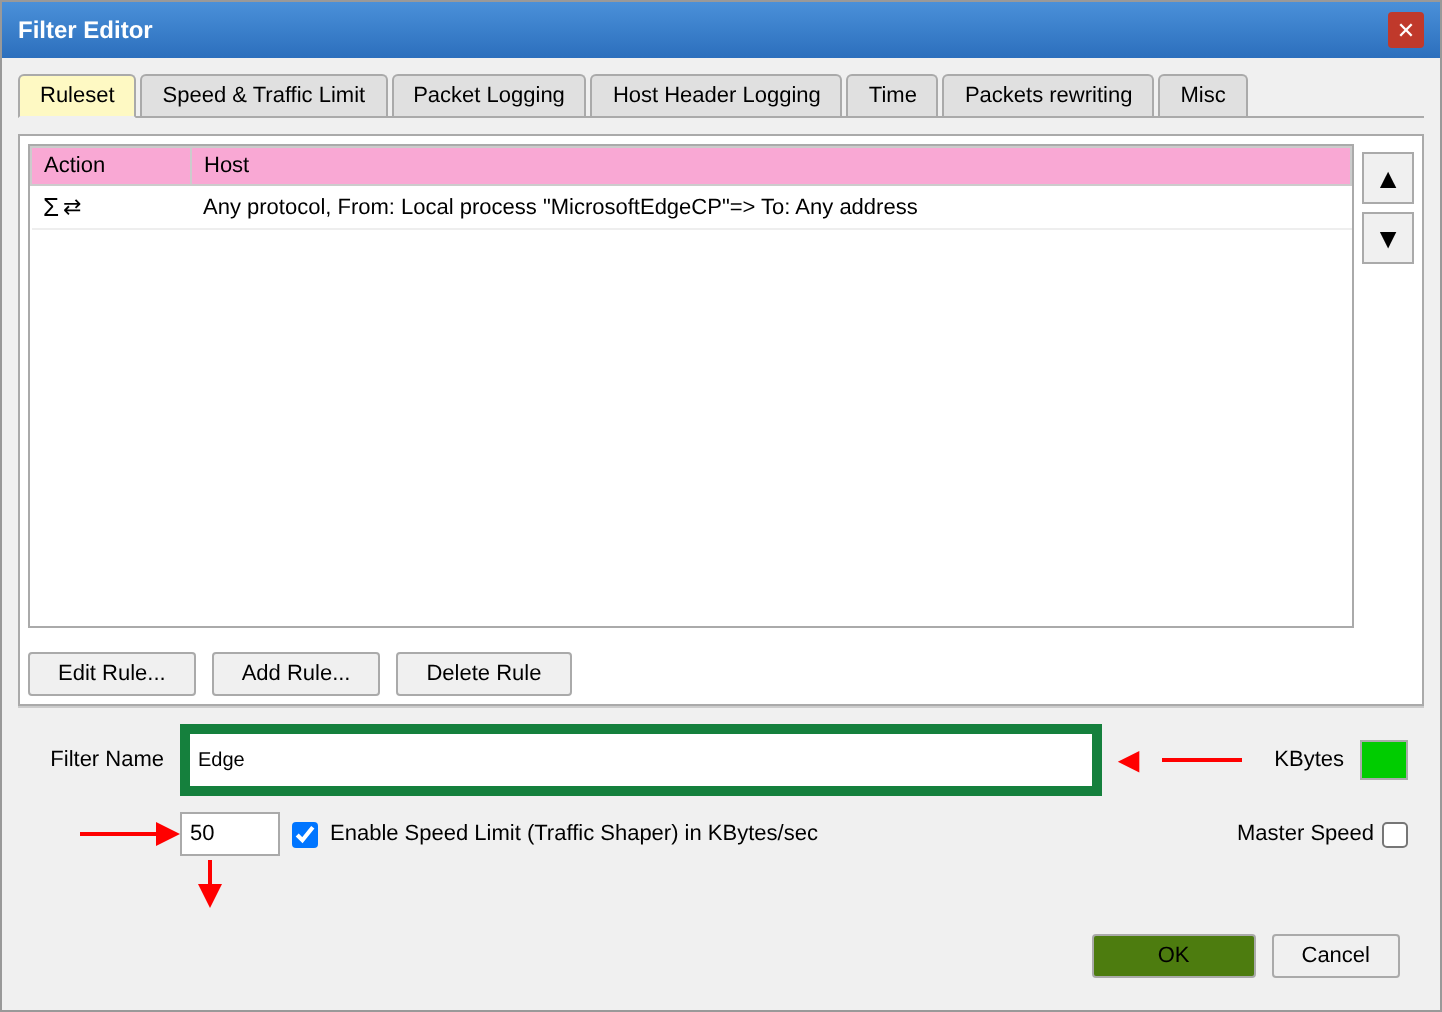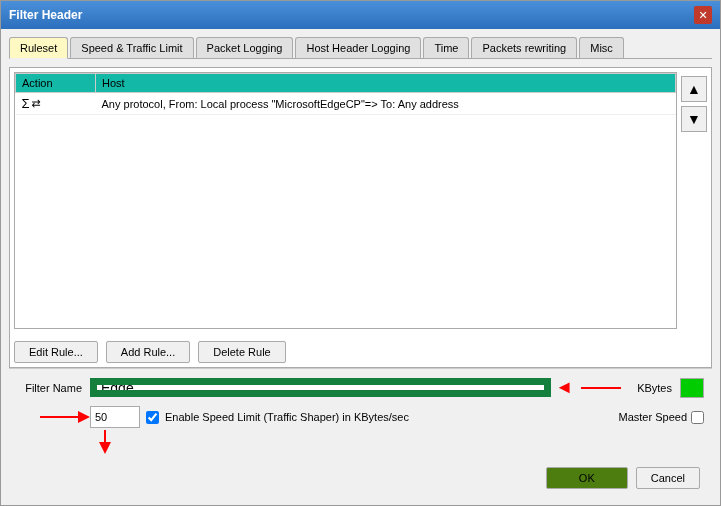--- a/index.html
+++ b/index.html
@@ -100,21 +100,21 @@
       border: 1px solid #aaa;
       overflow: auto;
       background: white;
     }
     table {
       width: 100%;
       border-collapse: collapse;
       font-size: 11px;
     }
     table thead tr {
-      background: #14b8a6;
+      background: #f9a8d4;
       margin-top: 28px;
     }
     table th {
       border: 1px solid #ccc;
       padding: 3px 6px;
       text-align: left;
       font-weight: normal;
       white-space: nowrap;
     }
     table td {
@@ -176,24 +176,24 @@
       gap: 8px;
       margin-bottom: 8px;
     }
     .filter-label {
       font-size: 11px;
       min-width: 65px;
       text-align: right;
     }
     .filter-input {
       flex: 1;
-      height: 19px;
-      border: 7px solid #15803d;
+      height: 36px;
+      border: 5px solid #15803d;
       padding: 2px 4px;
-      font-size: 14px;
+      font-size: 10px;
       background: white;
     }
     .color-label {
       font-size: 11px;
       margin-left: 8px;
     }
     .color-box {
       width: 24px;
       height: 20px;
       background: #00cc00;
@@ -238,21 +238,21 @@
     .speed-section {
       position: relative;
     }
   </style>
 </head>
 <body>
 
 <div class="window">
 
   <div class="title-bar">
-    <span class="title-bar-text">Filter Header</span>
+    <span class="title-bar-text">Filter Editor</span>
     <button class="title-close">
       <span>✕</span>
     </button>
   </div>
 
   <div class="content">
 
     <div class="tabs">
       <div class="tab active">Ruleset</div>
       <div class="tab">Speed &amp; Traffic Limit</div>

